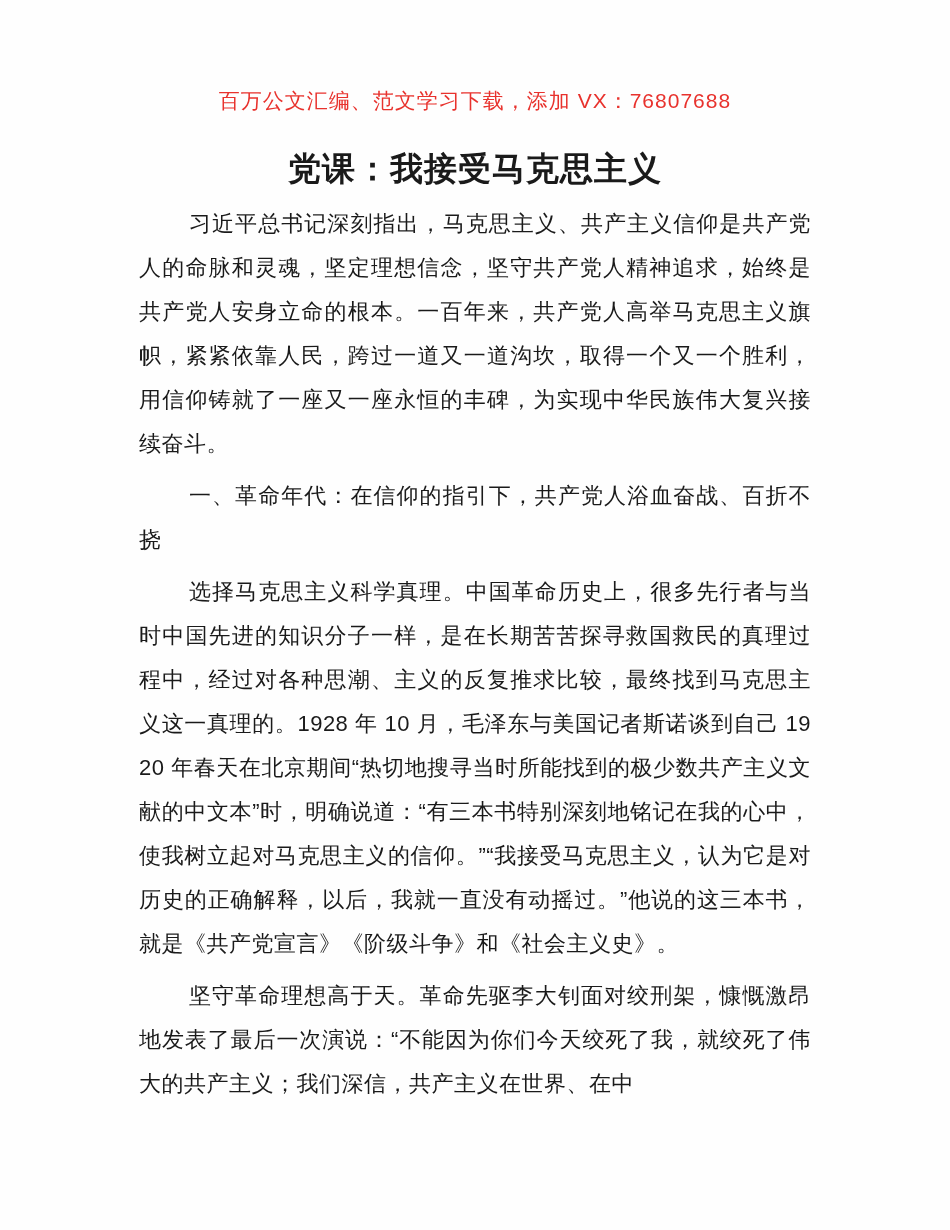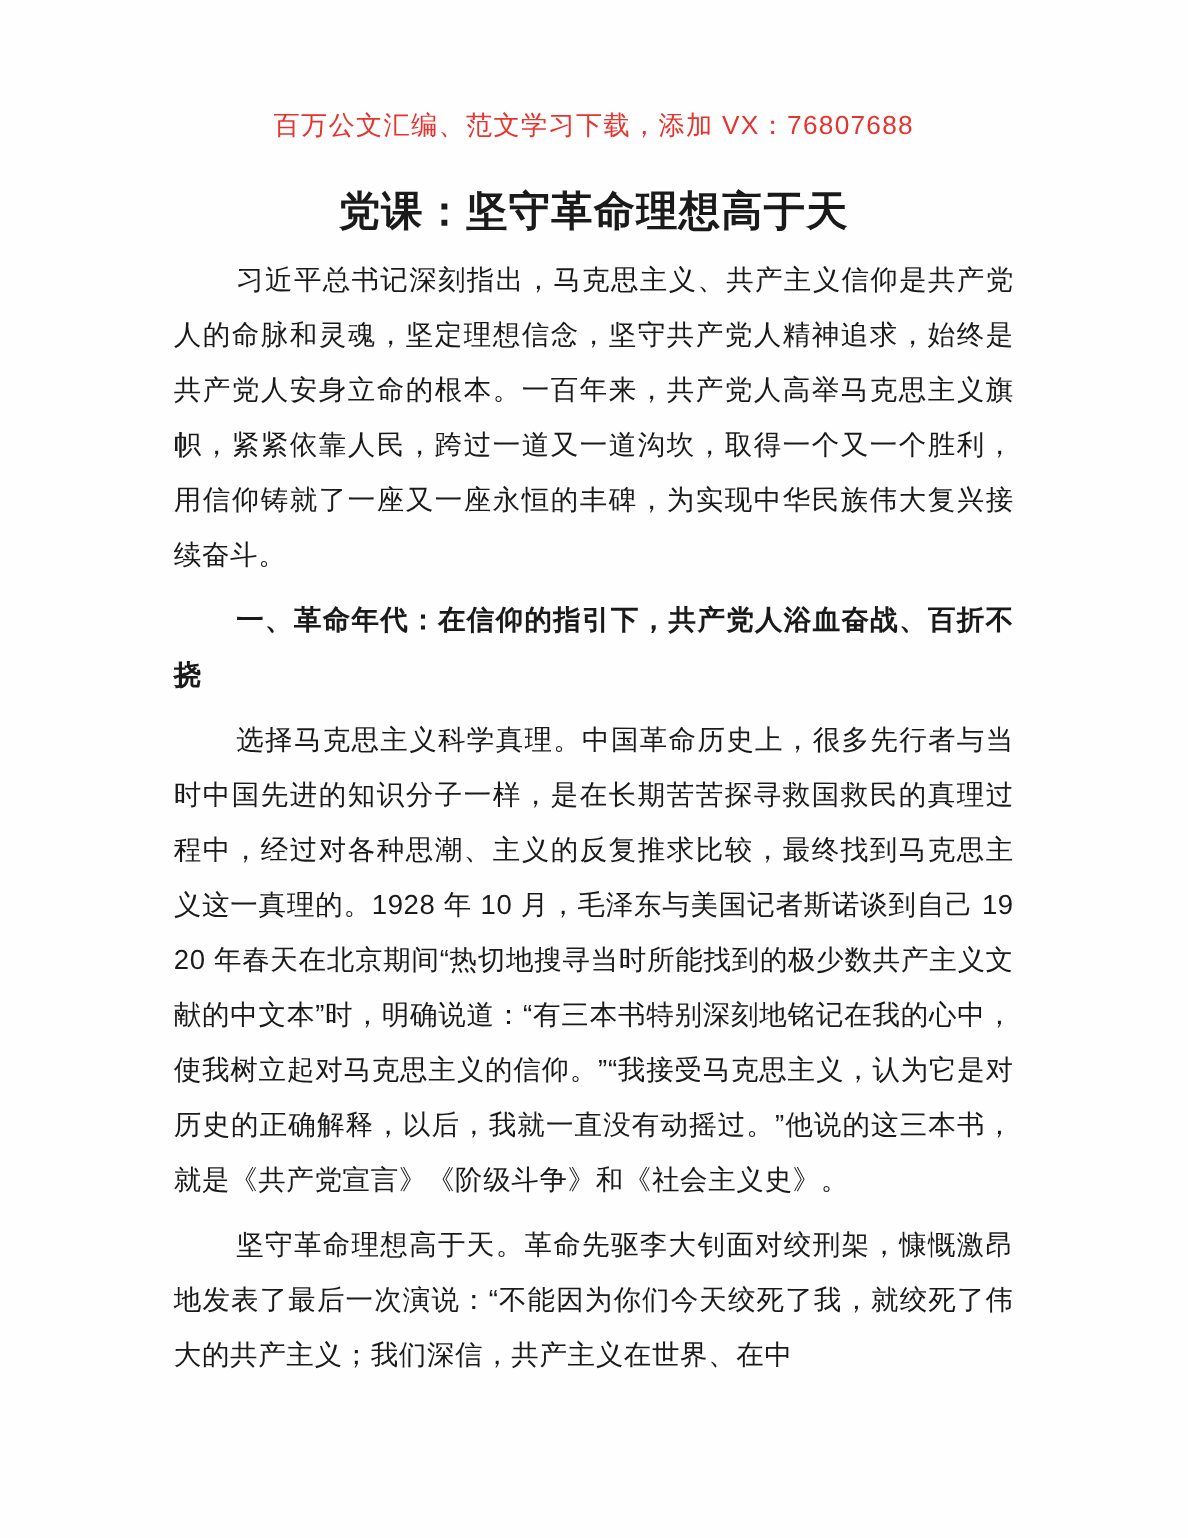--- a/index.html
+++ b/index.html
@@ -44,31 +44,31 @@
     margin: 0 0 8px 0;
     font-size: 22px;
     line-height: 44px;
     text-align: justify;
     text-justify: inter-ideograph;
     text-indent: 50px;
     word-break: break-all;
     letter-spacing: 0.5px;
   }
   .doc-body p.heading {
-    font-weight: bold;
+    font-weight: normal;
   }
 </style>
 </head>
 <body>
 
 <div class="page">
 
   <div class="notice">百万公文汇编、范文学习下载，添加 VX：76807688</div>
 
-  <h1 class="doc-title">党课：坚守革命理想高于天</h1>
+  <h1 class="doc-title">党课：我接受马克思主义</h1>
 
   <div class="doc-body">
     <p>习近平总书记深刻指出，马克思主义、共产主义信仰是共产党人的命脉和灵魂，坚定理想信念，坚守共产党人精神追求，始终是共产党人安身立命的根本。一百年来，共产党人高举马克思主义旗帜，紧紧依靠人民，跨过一道又一道沟坎，取得一个又一个胜利，用信仰铸就了一座又一座永恒的丰碑，为实现中华民族伟大复兴接续奋斗。</p>
     <p class="heading">一、革命年代：在信仰的指引下，共产党人浴血奋战、百折不挠</p>
     <p>选择马克思主义科学真理。中国革命历史上，很多先行者与当时中国先进的知识分子一样，是在长期苦苦探寻救国救民的真理过程中，经过对各种思潮、主义的反复推求比较，最终找到马克思主义这一真理的。1928 年 10 月，毛泽东与美国记者斯诺谈到自己 1920 年春天在北京期间“热切地搜寻当时所能找到的极少数共产主义文献的中文本”时，明确说道：“有三本书特别深刻地铭记在我的心中，使我树立起对马克思主义的信仰。”“我接受马克思主义，认为它是对历史的正确解释，以后，我就一直没有动摇过。”他说的这三本书，就是《共产党宣言》《阶级斗争》和《社会主义史》。</p>
     <p>坚守革命理想高于天。革命先驱李大钊面对绞刑架，慷慨激昂地发表了最后一次演说：“不能因为你们今天绞死了我，就绞死了伟大的共产主义；我们深信，共产主义在世界、在中</p>
   </div>
 
 </div>
 

